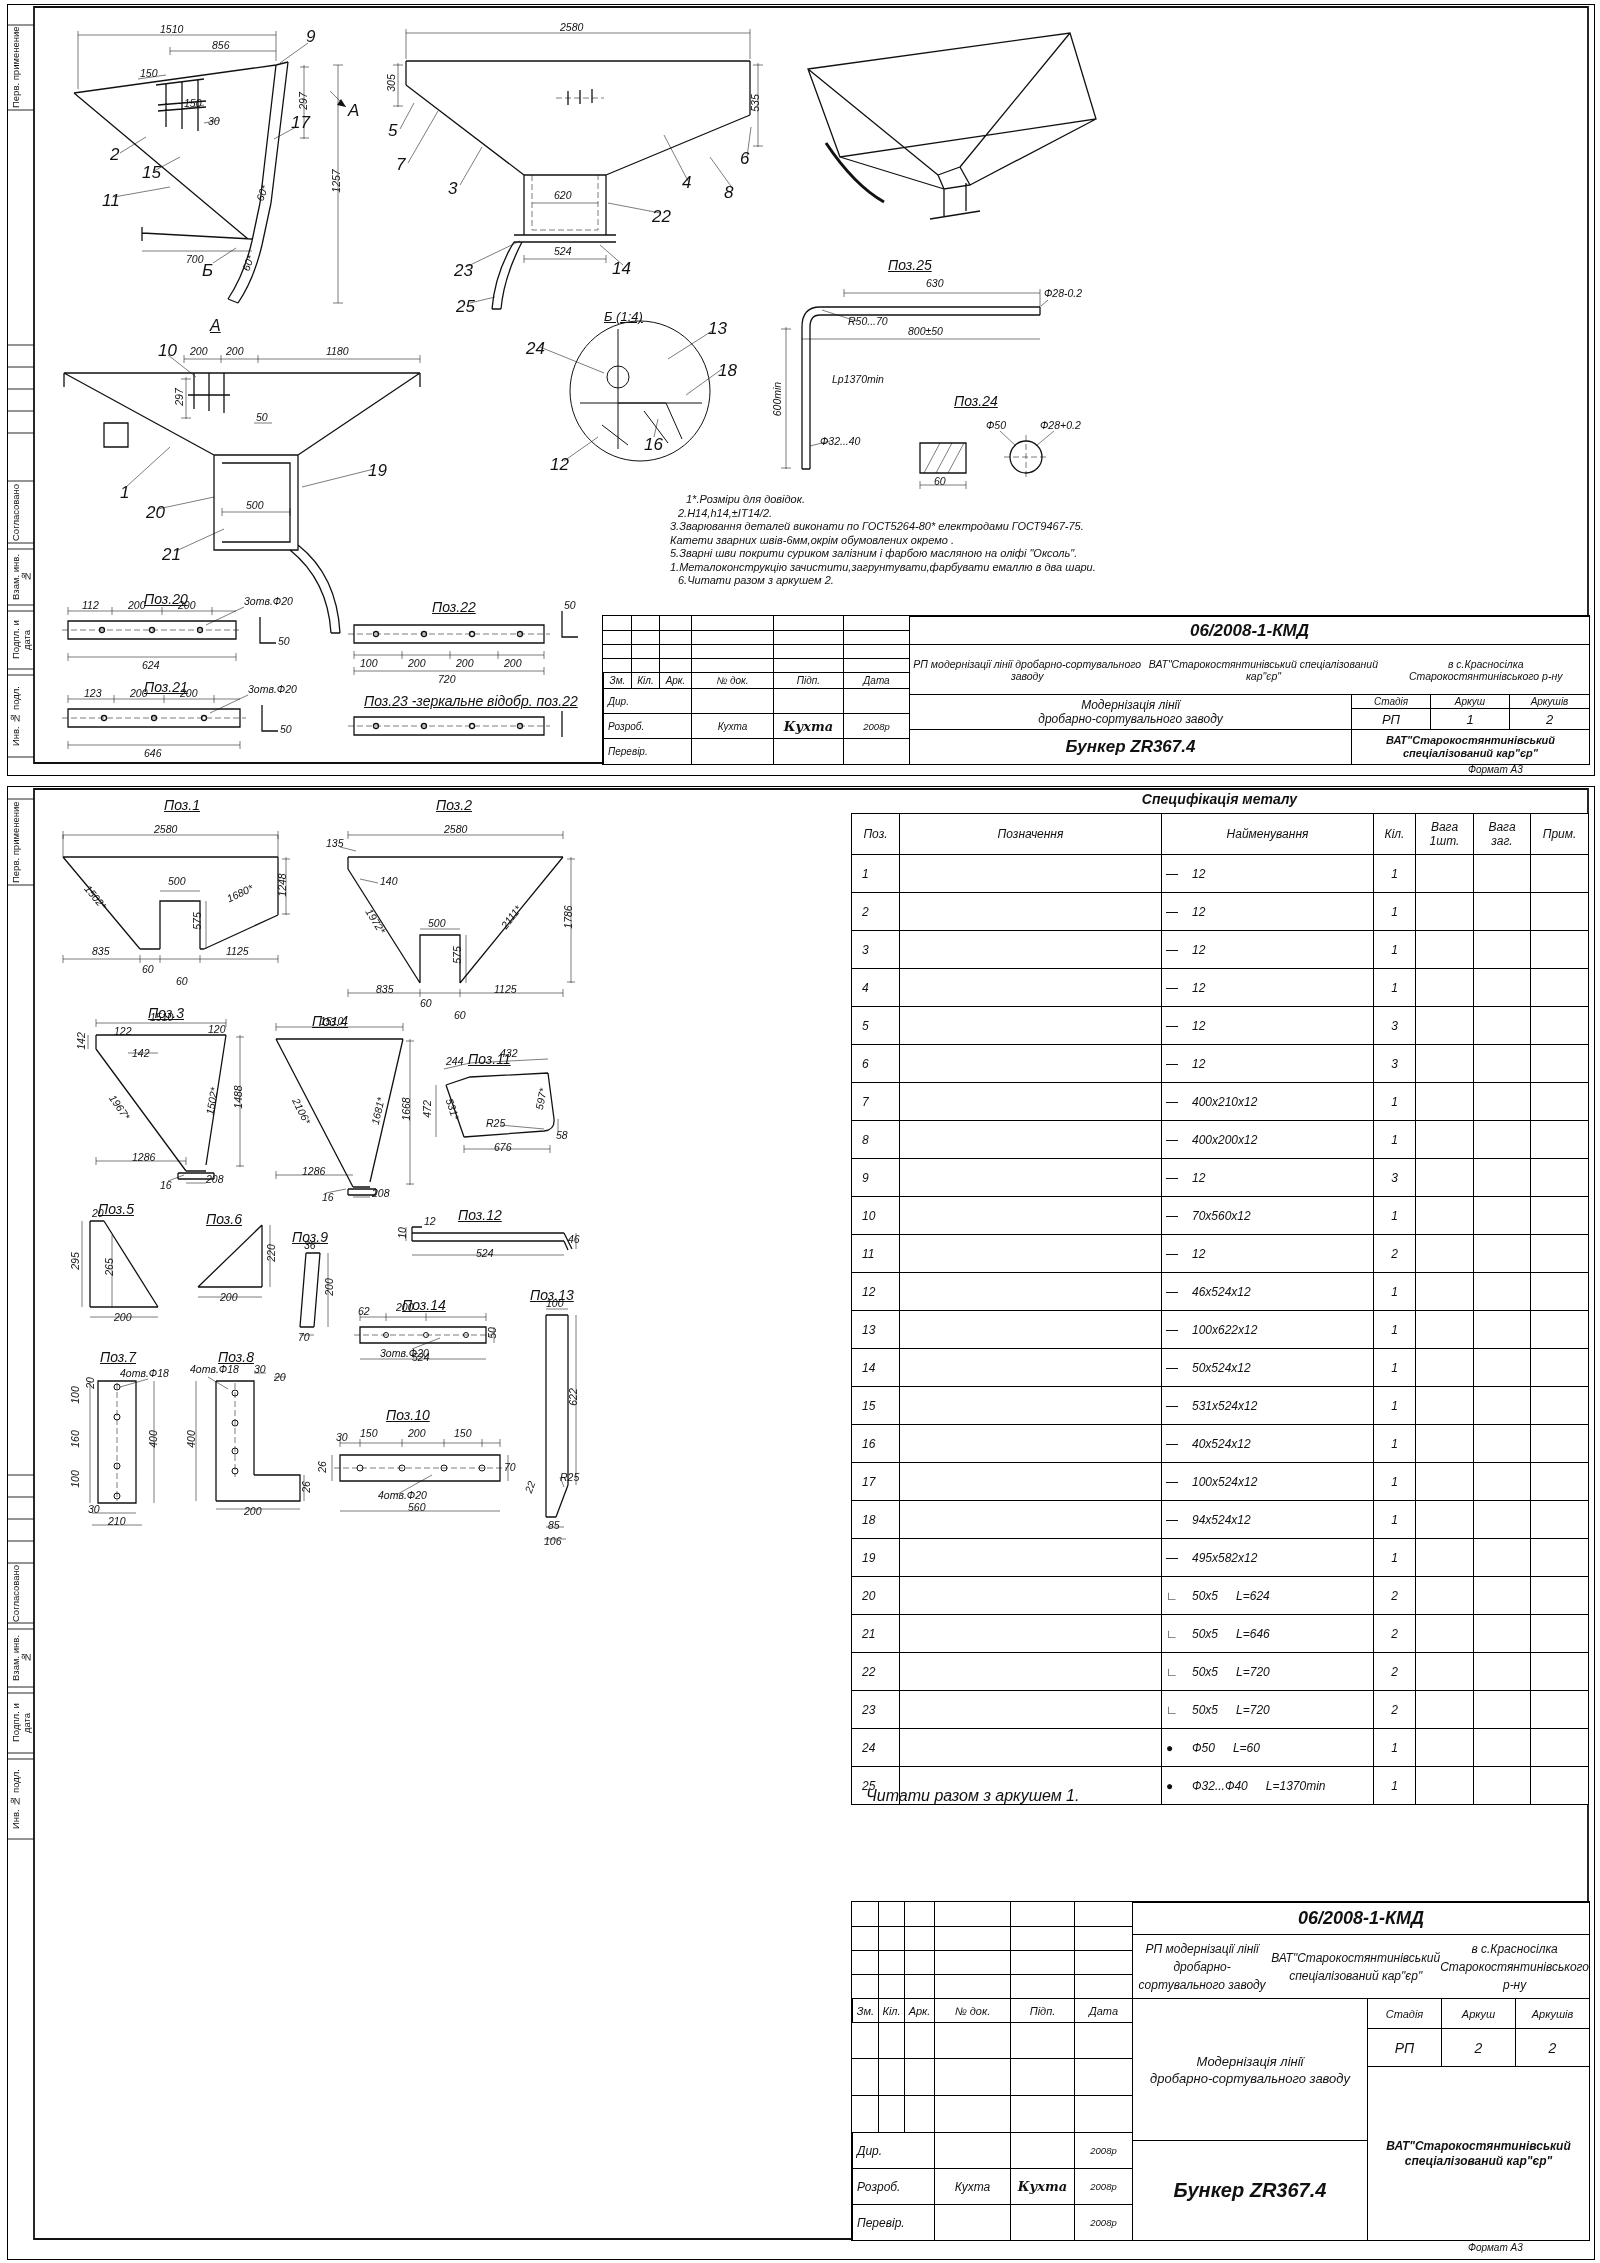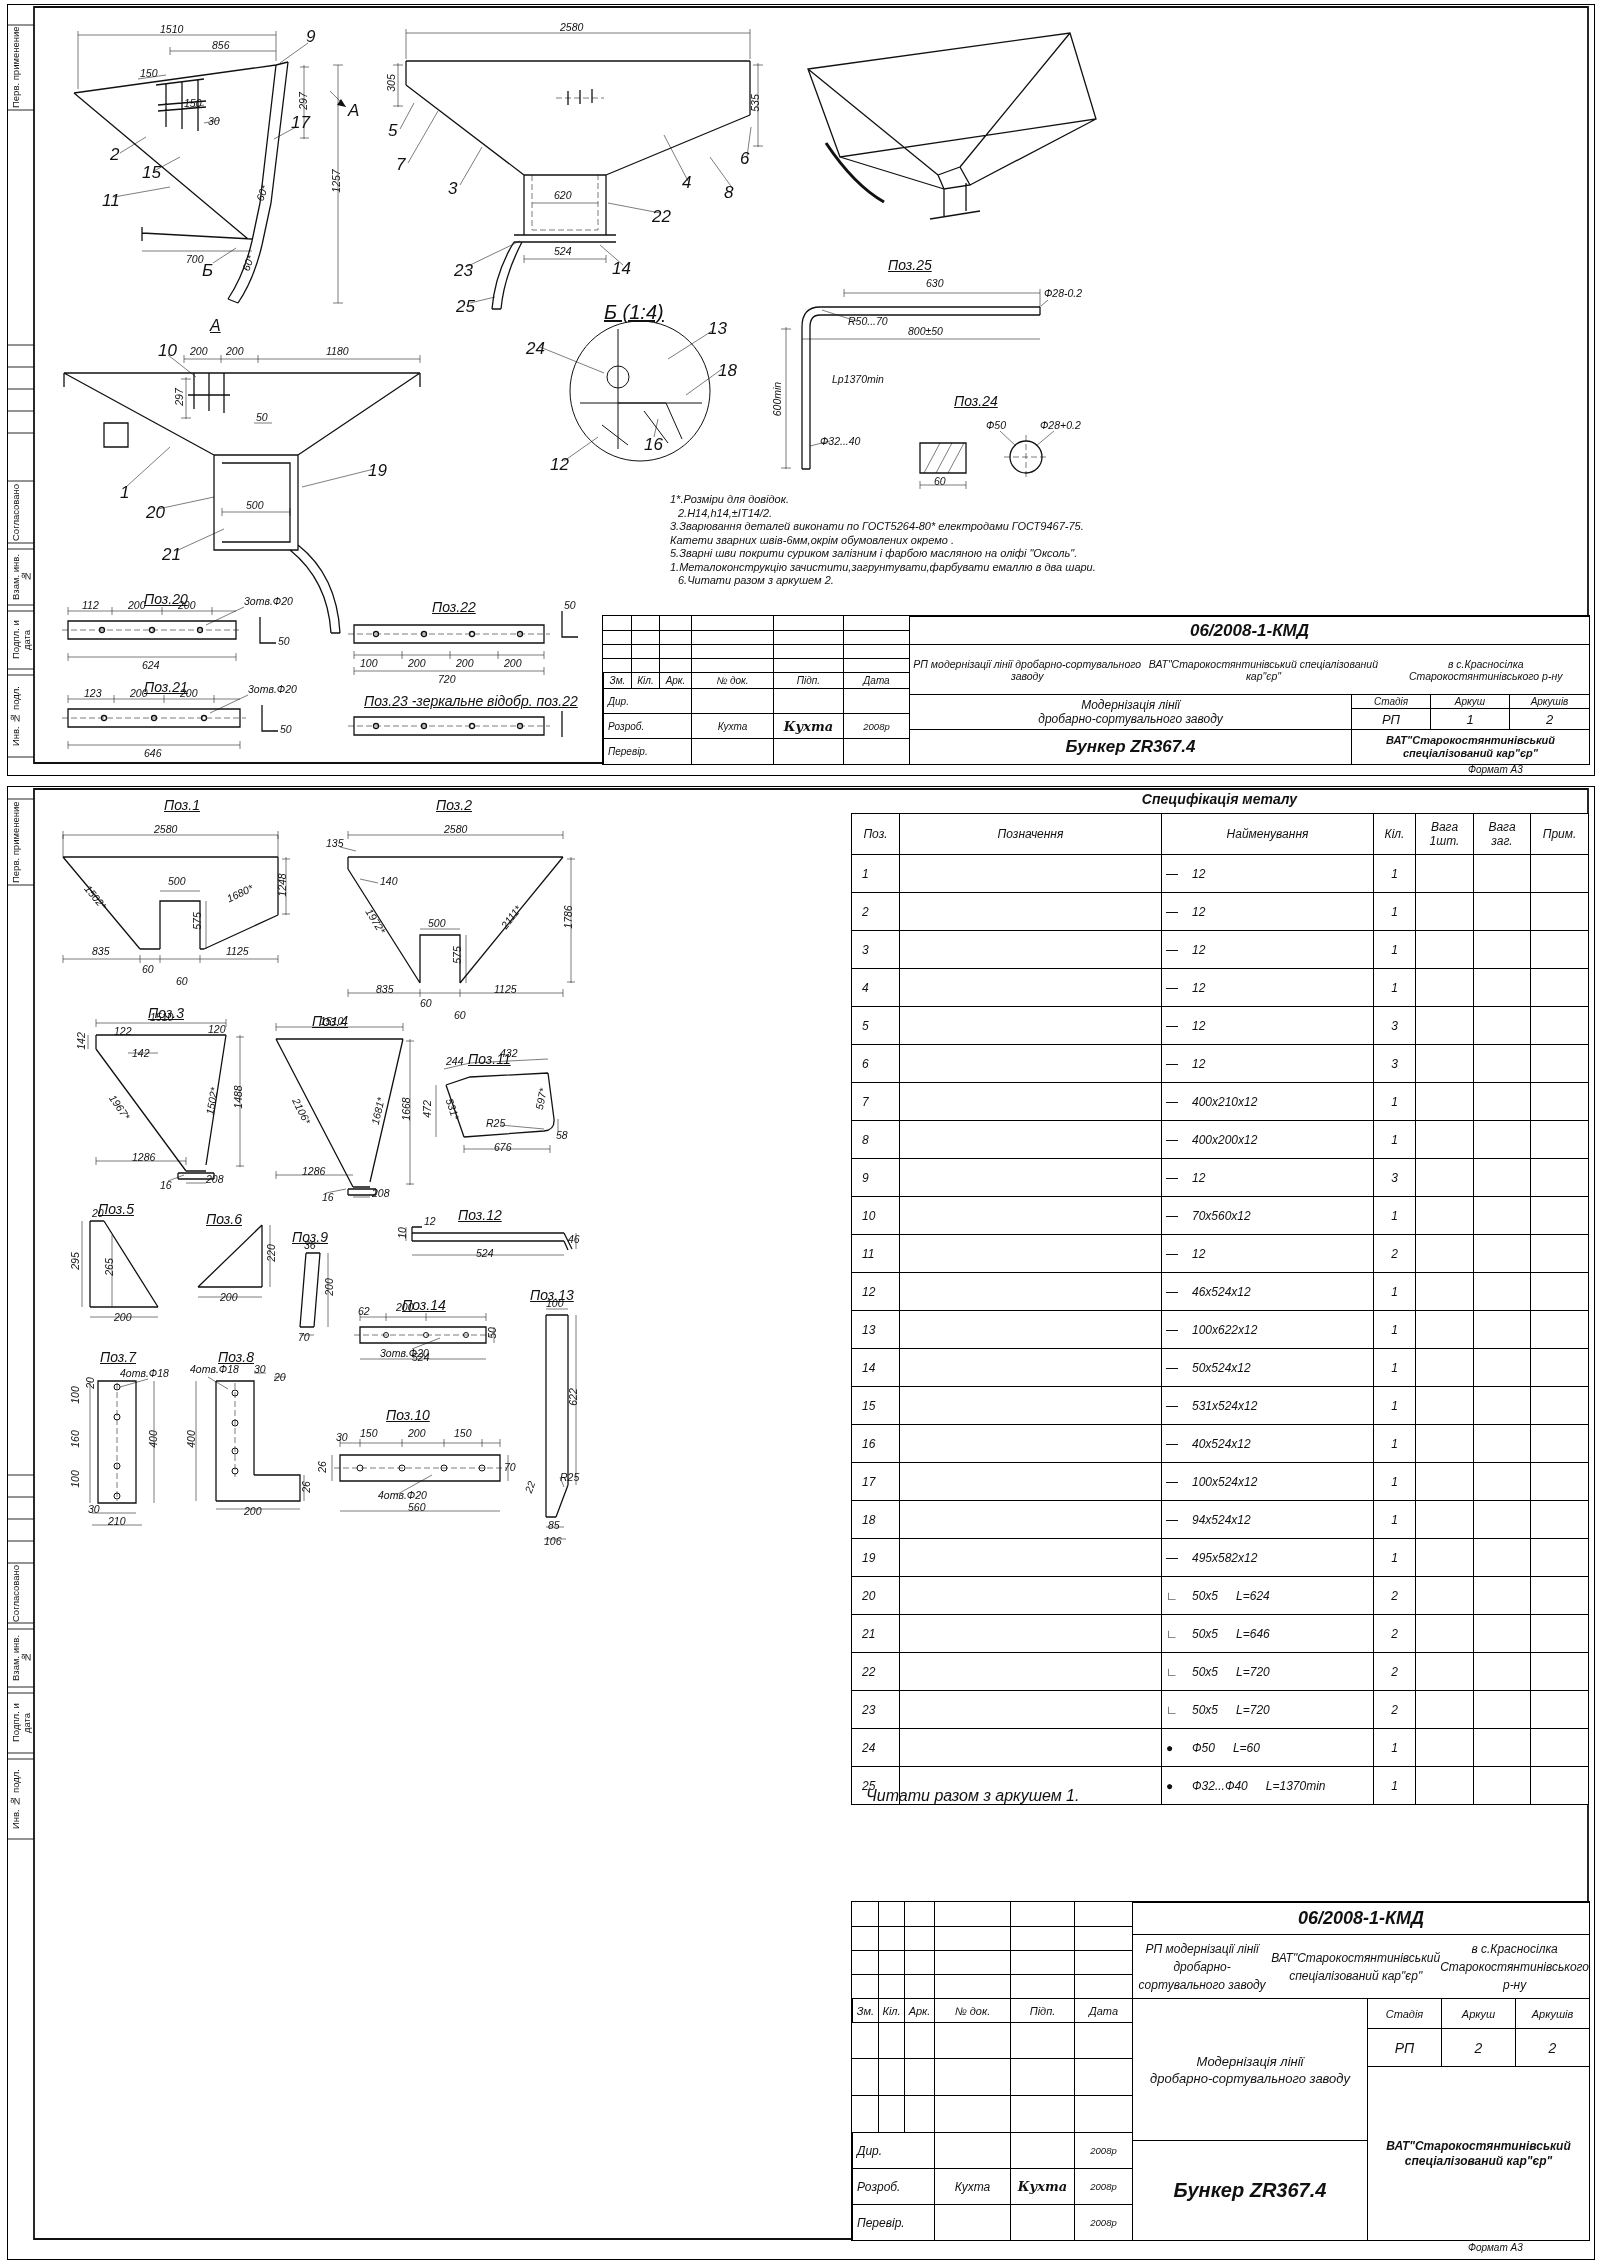--- a/index.html
+++ b/index.html
@@ -136,21 +136,21 @@
 <span class="d" style="left:318px;top:340px">1180</span>
 <span class="d rv" style="left:162px;top:386px">297</span>
 <span class="d" style="left:248px;top:406px">50</span>
 <span class="d" style="left:238px;top:494px">500</span>
 <span class="n" style="left:150px;top:336px">10</span>
 <span class="n" style="left:112px;top:478px">1</span>
 <span class="n" style="left:138px;top:498px">20</span>
 <span class="n" style="left:154px;top:540px">21</span>
 <span class="n" style="left:360px;top:456px">19</span>
 
-<span class="vt" style="left:596px;top:296px;font-size:20px">Б (1:4)</span>
+<span class="vt" style="left:596px;top:304px;font-size:13px">Б (1:4)</span>
 <span class="n" style="left:518px;top:334px">24</span>
 <span class="n" style="left:700px;top:314px">13</span>
 <span class="n" style="left:710px;top:356px">18</span>
 <span class="n" style="left:636px;top:430px">16</span>
 <span class="n" style="left:542px;top:450px">12</span>
 
 <span class="vt" style="left:880px;top:252px">Поз.25</span>
 <span class="d" style="left:918px;top:272px">630</span>
 <span class="d" style="left:1036px;top:282px">Ф28-0.2</span>
 <span class="d" style="left:840px;top:310px">R50...70</span>
@@ -158,21 +158,21 @@
 <span class="d" style="left:824px;top:368px">Lp1370min</span>
 <span class="d rv" style="left:752px;top:388px">600min</span>
 <span class="d" style="left:812px;top:430px">Ф32...40</span>
 
 <span class="vt" style="left:946px;top:388px">Поз.24</span>
 <span class="d" style="left:978px;top:414px">Ф50</span>
 <span class="d" style="left:1032px;top:414px">Ф28+0.2</span>
 <span class="d" style="left:926px;top:470px">60</span>
 
 <div class="notes">
-<div style="margin-left:0">1*.Розміри для довідок.</div>
+<div style="margin-left:16px">1*.Розміри для довідок.</div>
 <div style="margin-left:8px">2.Н14,h14,±IТ14/2.</div>
 <div>3.Зварювання деталей виконати по ГОСТ5264-80*  електродами ГОСТ9467-75.</div>
 <div>Катети зварних швів-6мм,окрім обумовлених окремо .</div>
 <div>5.Зварні шви покрити суриком залізним і  фарбою масляною на оліфі "Оксоль".</div>
 <div>1.Металоконструкцію зачистити,загрунтувати,фарбувати емаллю в два шари.</div>
 <div style="margin-left:8px">6.Читати разом з аркушем 2.</div>
 </div>
 
 <span class="vt" style="left:136px;top:586px">Поз.20</span>
 <span class="d" style="left:74px;top:594px">112</span>

